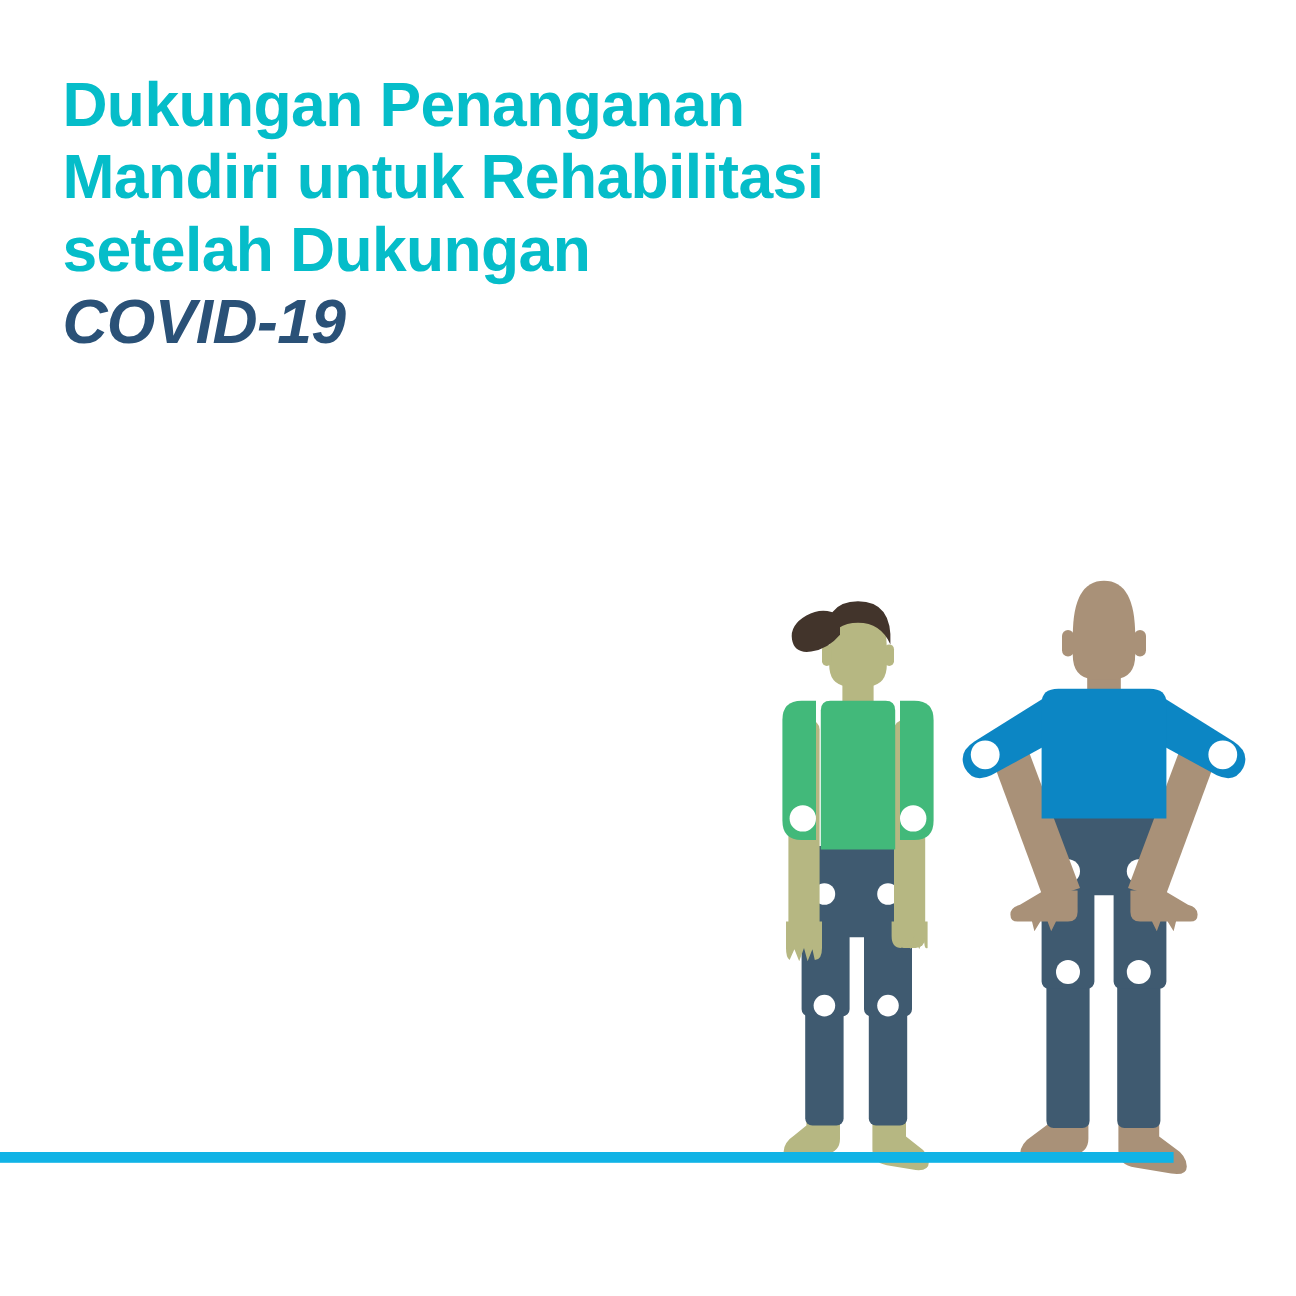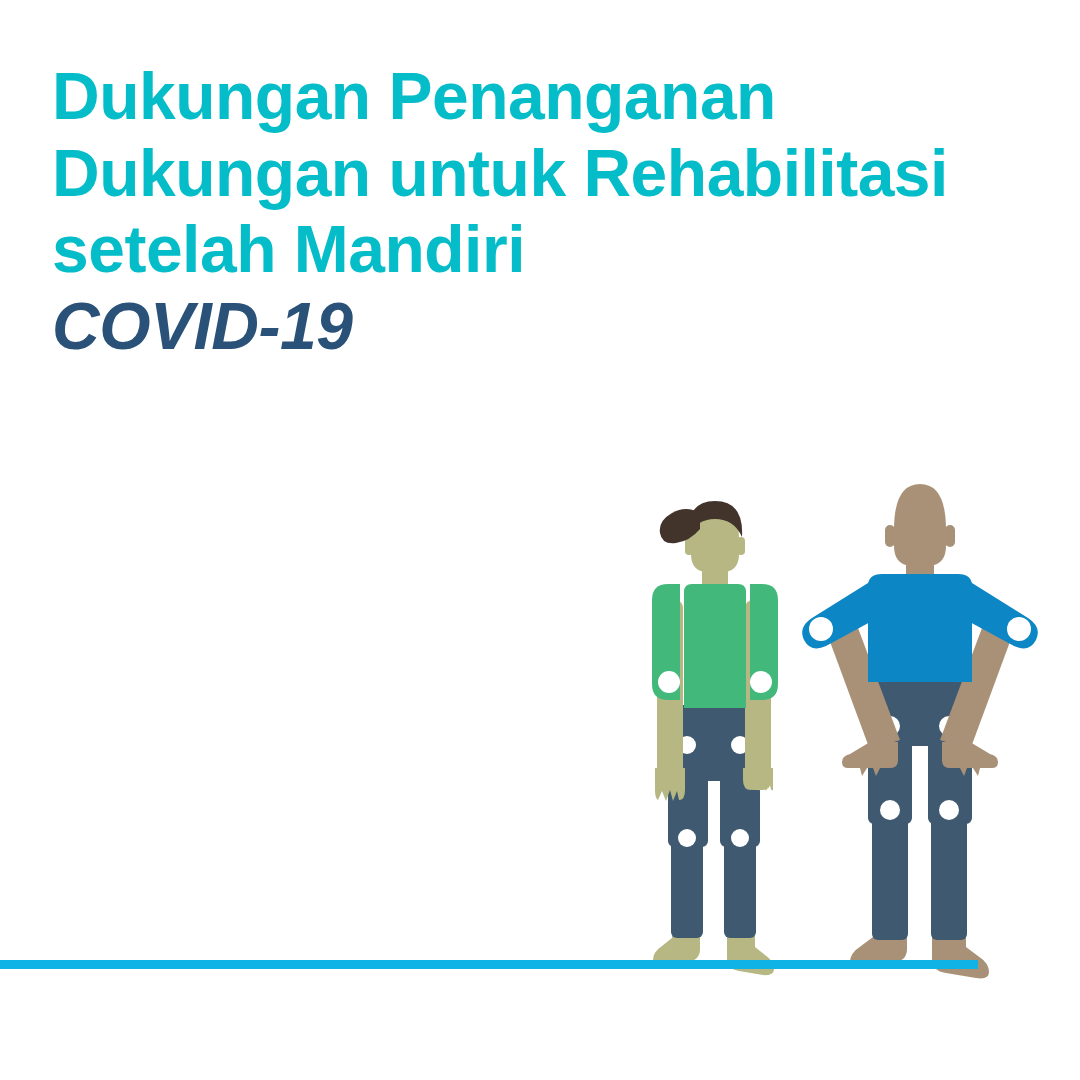--- a/index.html
+++ b/index.html
@@ -18,21 +18,21 @@
     overflow: hidden;
   }
 
   
   .headline {
     position: absolute;
     left: 52px;
     top: 58px;
     width: 980px;
     font-weight: bold;
-    font-size: 66px;
+    font-size: 52px;
     line-height: 1.16;
     letter-spacing: -0.5px;
   }
   .headline .ln {
     display: block;
     white-space: nowrap;
   }
   .headline .teal { color: #05BDC9; }
   .headline .navy { color: #2A5177; }
 
@@ -46,22 +46,22 @@
   }
   svg { display: block; }
 </style>
 </head>
 <body>
 
 <div id="poster">
 
   <div class="headline">
     <span class="ln teal" style="color: rgb(5, 189, 201);">Dukungan Penanganan</span>
-    <span class="ln teal" style="color: rgb(5, 189, 201);">Dukungan untuk Rehabilitasi</span>
-    <span class="ln teal" style="color: rgb(5, 189, 201);">setelah Mandiri</span>
+    <span class="ln teal" style="color: rgb(5, 189, 201);">Mandiri untuk Rehabilitasi</span>
+    <span class="ln teal" style="color: rgb(5, 189, 201);">setelah Dukungan</span>
     <span class="ln navy" style="color: rgb(42, 81, 119); font-style: italic;">COVID-19</span>
   </div>
 
   <div id="illustration">
     <svg width="1080" height="1080" viewBox="0 0 1080 1080" xmlns="http://www.w3.org/2000/svg">
 
       <g>
 
         <g>
           <path d="M672 925 h28 v24 q0 11 -12 13 l-24 4 q-11 1 -11 -6 q0 -8 9 -14 l10 -8 z" fill="#B6B782"></path>

